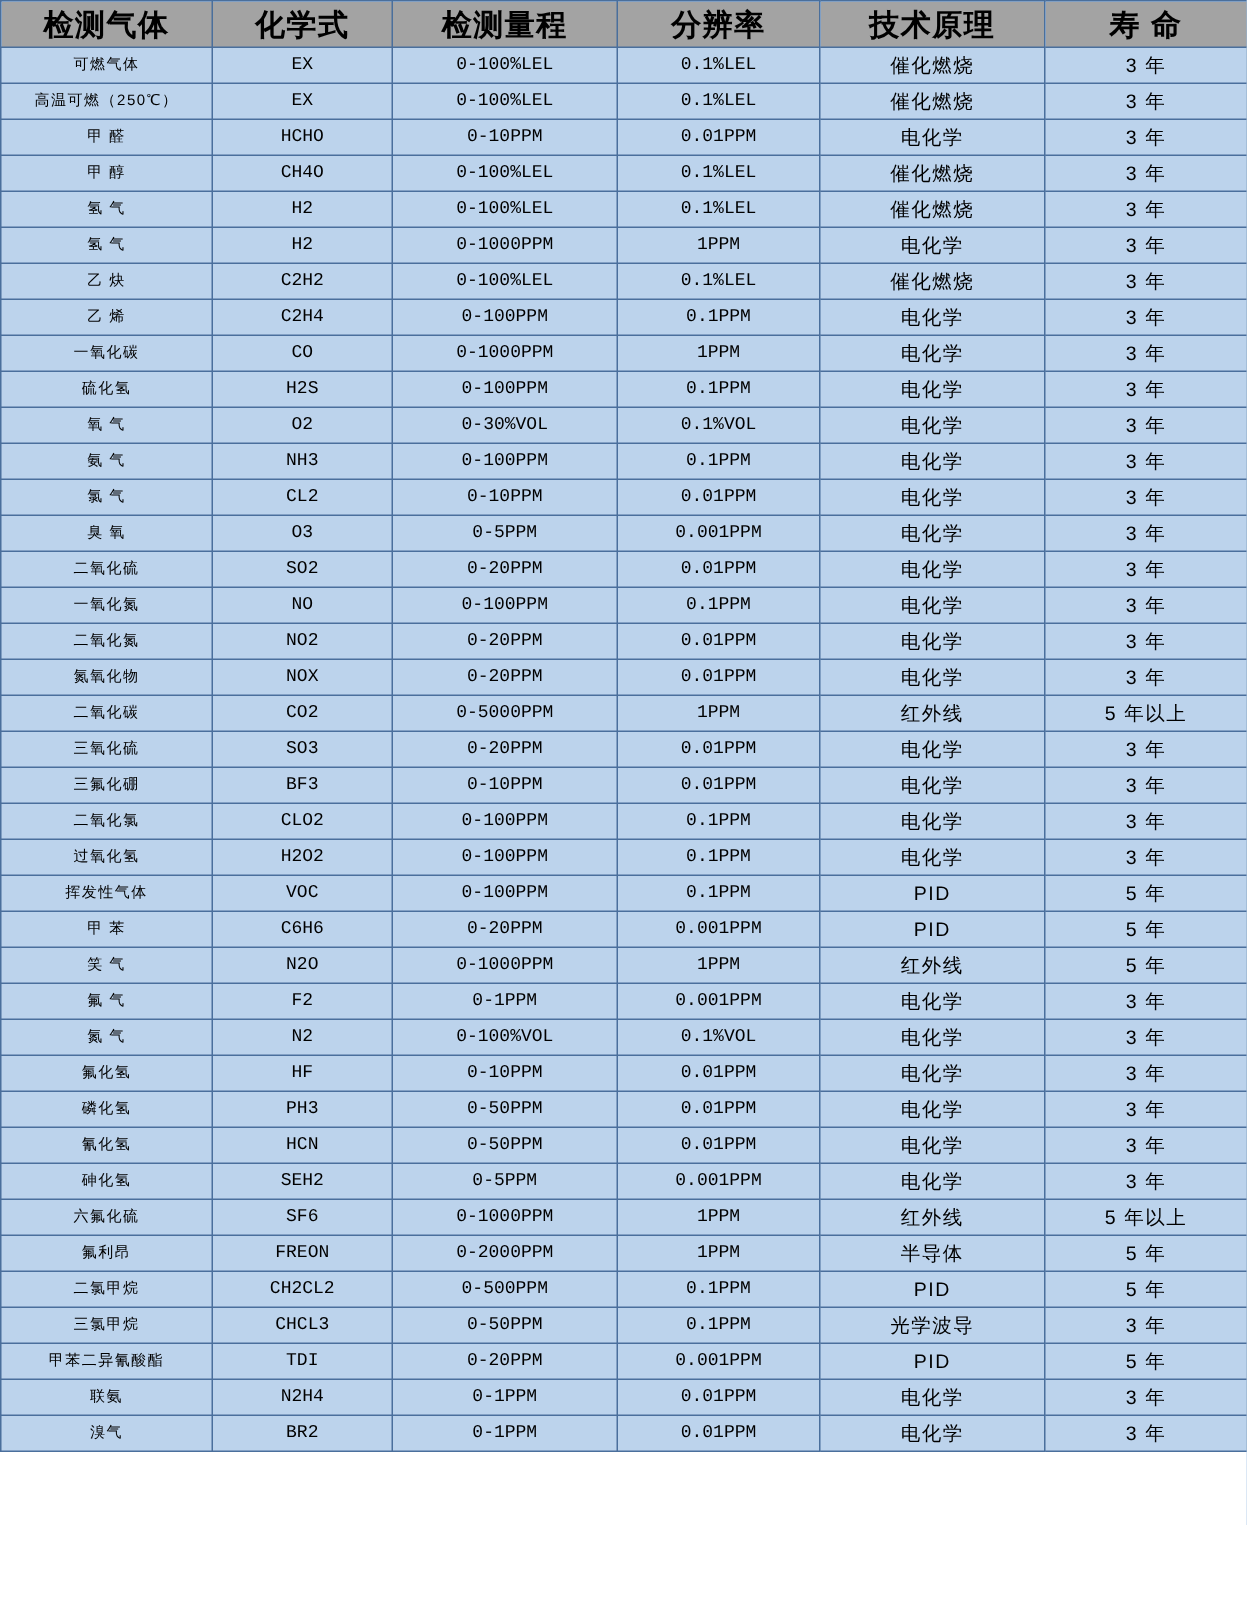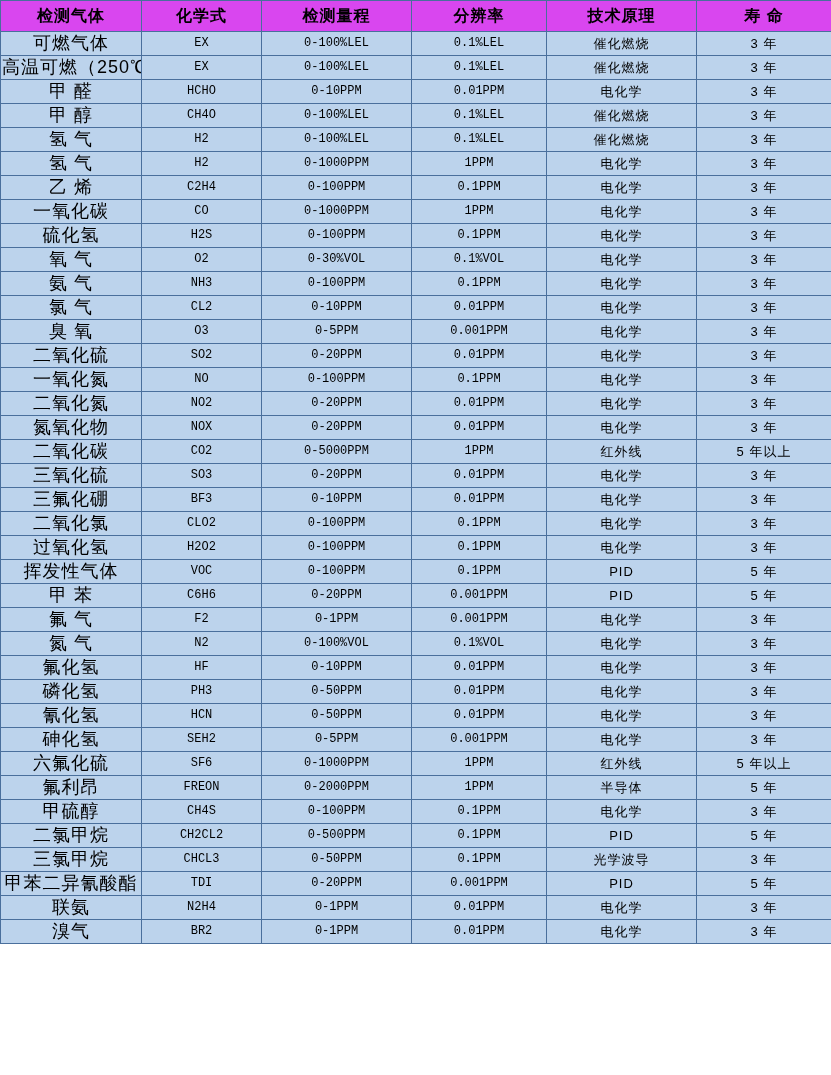--- a/index.html
+++ b/index.html
@@ -33,33 +33,33 @@
     border: 1px solid #4a6f9c;
     text-align: center;
     vertical-align: middle;
     color: #000000;
     background: #bcd3ec;
     white-space: nowrap;
     overflow: hidden;
   }
   table.gas-table thead th {
     height: 28px;
-    font-size: 16px;
+    font-size: 20px;
     font-weight: bold;
     letter-spacing: 1px;
-    background: #d946ef;
+    background: #a3a3a3;
   }
   table.gas-table tbody td {
     height: 21px;
     line-height: 21px;
     font-size: 13px;
     font-weight: normal;
   }
   table.gas-table tbody td.name {
-    font-size: 18px;
+    font-size: 10px;
     letter-spacing: 1px;
   }
   table.gas-table tbody td.formula,
   table.gas-table tbody td.range,
   table.gas-table tbody td.res {
     font-family: "Liberation Mono", monospace;
     font-size: 12px;
     letter-spacing: 0px;
   }
   table.gas-table tbody td.tech,
@@ -134,20 +134,28 @@
         </tr>
         <tr>
           <td class="name">氢 气</td>
           <td class="formula">H2</td>
           <td class="range">0-1000PPM</td>
           <td class="res">1PPM</td>
           <td class="tech">电化学</td>
           <td class="life">3 年</td>
         </tr>
         <tr>
+          <td class="name">乙 炔</td>
+          <td class="formula">C2H2</td>
+          <td class="range">0-100%LEL</td>
+          <td class="res">0.1%LEL</td>
+          <td class="tech">催化燃烧</td>
+          <td class="life">3 年</td>
+        </tr>
+        <tr>
           <td class="name">乙 烯</td>
           <td class="formula">C2H4</td>
           <td class="range">0-100PPM</td>
           <td class="res">0.1PPM</td>
           <td class="tech">电化学</td>
           <td class="life">3 年</td>
         </tr>
         <tr>
           <td class="name">一氧化碳</td>
           <td class="formula">CO</td>
@@ -278,20 +286,28 @@
         </tr>
         <tr>
           <td class="name">甲 苯</td>
           <td class="formula">C6H6</td>
           <td class="range">0-20PPM</td>
           <td class="res">0.001PPM</td>
           <td class="tech">PID</td>
           <td class="life">5 年</td>
         </tr>
         <tr>
+          <td class="name">笑 气</td>
+          <td class="formula">N2O</td>
+          <td class="range">0-1000PPM</td>
+          <td class="res">1PPM</td>
+          <td class="tech">红外线</td>
+          <td class="life">5 年</td>
+        </tr>
+        <tr>
           <td class="name">氟 气</td>
           <td class="formula">F2</td>
           <td class="range">0-1PPM</td>
           <td class="res">0.001PPM</td>
           <td class="tech">电化学</td>
           <td class="life">3 年</td>
         </tr>
         <tr>
           <td class="name">氮 气</td>
           <td class="formula">N2</td>
@@ -340,28 +356,20 @@
           <td class="tech">红外线</td>
           <td class="life">5 年以上</td>
         </tr>
         <tr>
           <td class="name">氟利昂</td>
           <td class="formula">FREON</td>
           <td class="range">0-2000PPM</td>
           <td class="res">1PPM</td>
           <td class="tech">半导体</td>
           <td class="life">5 年</td>
-        </tr>
-        <tr>
-          <td class="name">甲硫醇</td>
-          <td class="formula">CH4S</td>
-          <td class="range">0-100PPM</td>
-          <td class="res">0.1PPM</td>
-          <td class="tech">电化学</td>
-          <td class="life">3 年</td>
         </tr>
         <tr>
           <td class="name">二氯甲烷</td>
           <td class="formula">CH2CL2</td>
           <td class="range">0-500PPM</td>
           <td class="res">0.1PPM</td>
           <td class="tech">PID</td>
           <td class="life">5 年</td>
         </tr>
         <tr>

